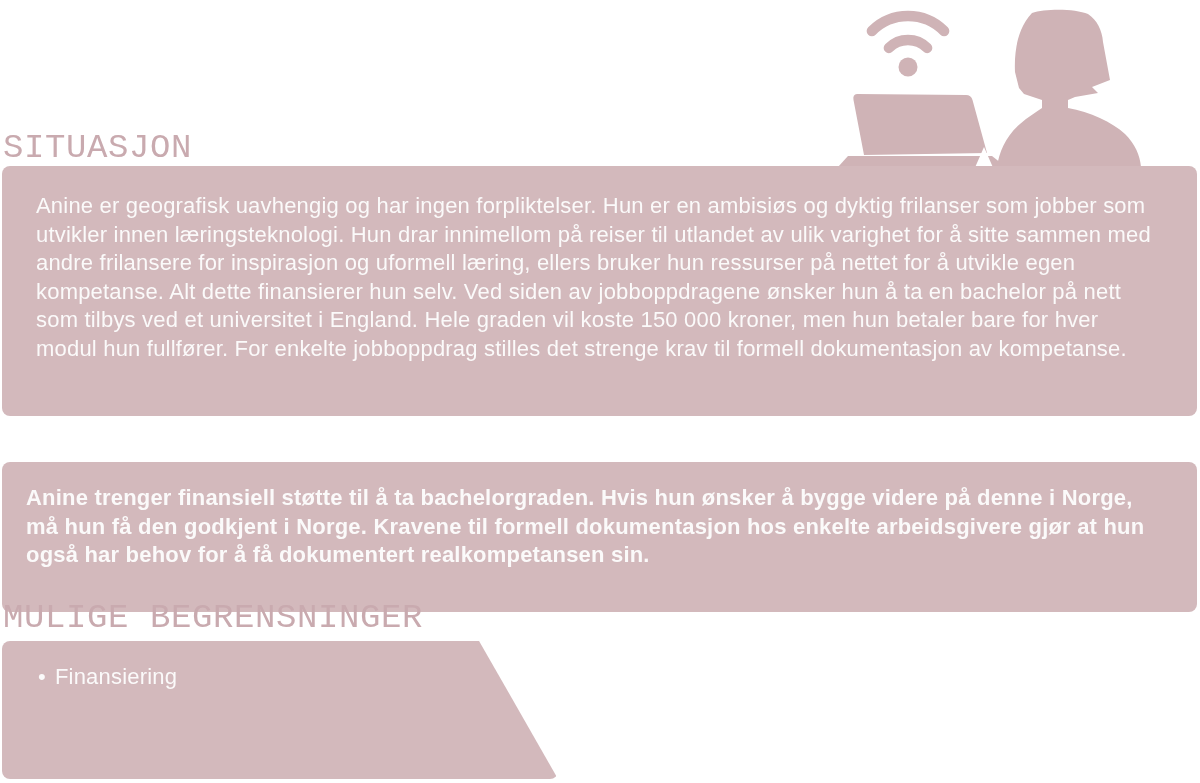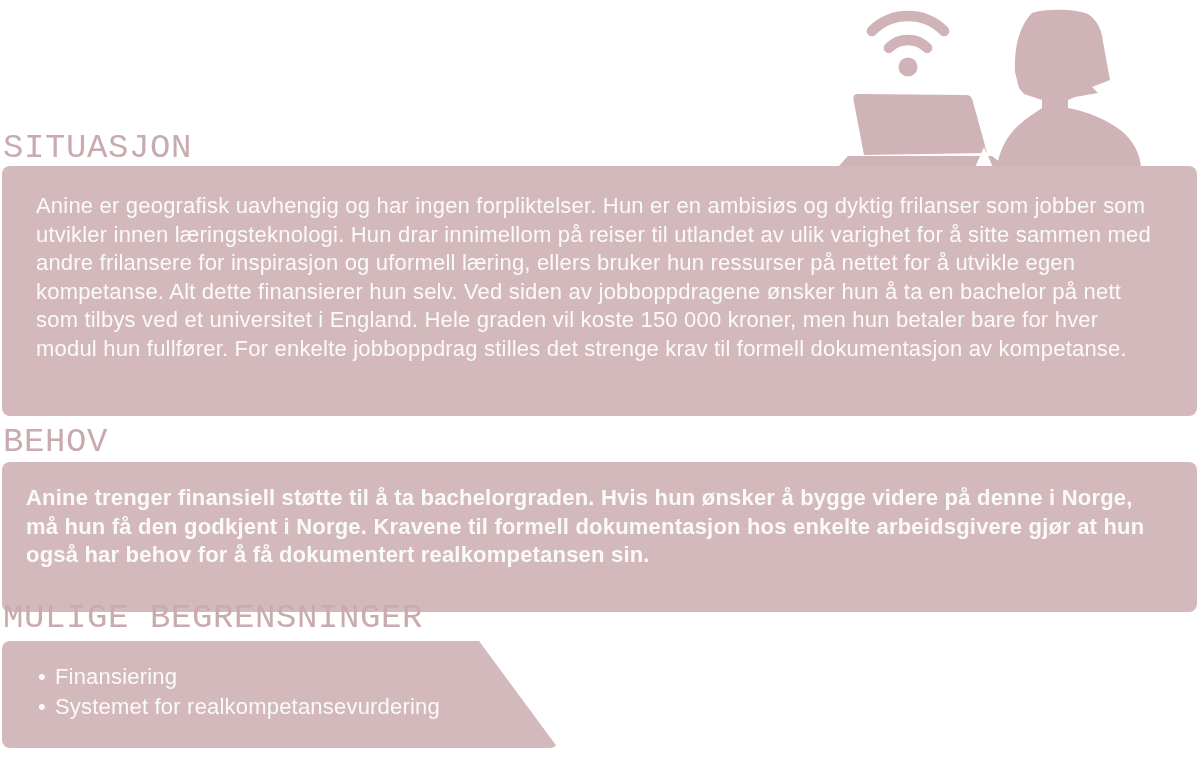--- a/index.html
+++ b/index.html
@@ -33,21 +33,21 @@
     position:absolute;left:2px;width:1195px;
     background:var(--box-bg);
     color:var(--body-text);
     font-size:22px;line-height:28.6px;
     letter-spacing:0.2px;
     border-radius:8px;
   }
   .box-situasjon{top:166px;height:250px;padding:26px 38px 0 34px;}
   .box-behov{top:462px;height:150px;padding:22px 38px 0 24px;font-weight:bold;}
   .box-begrensninger{
-    top:641px;height:107px;width:556px;
+    top:641px;height:138px;width:556px;
     padding:21px 0 0 36px;
     clip-path:polygon(0 0,85.8% 0,100% 100%,0 100%);
   }
   .limit-list{list-style:none;}
   .limit-list li{line-height:29.5px;}
   .bullet-char{margin-right:9px;}
   .illustration{position:absolute;left:828px;top:3px;}
 </style>
 </head>
 <body>
@@ -81,30 +81,26 @@
                L 1015 72
                C 1014 50 1018 28 1032 13 Z"></path>
     </g>
   </svg>
 
   <h2 class="heading heading-situasjon">SITUASJON</h2>
   <div class="box box-situasjon">
     <p>Anine er geografisk uavhengig og har ingen forpliktelser. Hun er en ambisiøs og dyktig frilanser som jobber som utvikler innen læringsteknologi. Hun drar innimellom på reiser til utlandet av ulik varighet for å sitte sammen med andre frilansere for inspirasjon og uformell læring, ellers bruker hun ressurser på nettet for å utvikle egen kompetanse. Alt dette finansierer hun selv. Ved siden av jobboppdragene ønsker hun å ta en bachelor på nett som tilbys ved et universitet i England. Hele graden vil koste 150 000 kroner, men hun betaler bare for hver modul hun fullfører. For enkelte jobboppdrag stilles det strenge krav til formell dokumentasjon av kompetanse.</p>
   </div>
 
-  <h2 class="heading heading-behov">BEHOV</h2>
   <div class="box box-behov">
     <p>Anine trenger finansiell støtte til å ta bachelorgraden. Hvis hun ønsker å bygge videre på denne i Norge, må hun få den godkjent i Norge. Kravene til formell dokumentasjon hos enkelte arbeidsgivere gjør at hun også har behov for å få dokumentert realkompetansen sin.</p>
   </div>
 
   <h2 class="heading heading-begrensninger">MULIGE BEGRENSNINGER</h2>
   <div class="box box-begrensninger">
     <ul class="limit-list">
       <li>
         <span class="bullet-char">•</span><span>Finansiering</span>
       </li>
-      <li>
-        <span class="bullet-char">•</span><span>Systemet for realkompetansevurdering</span>
-      </li>
     </ul>
   </div>
 
 </div>
 
 </body></html>

